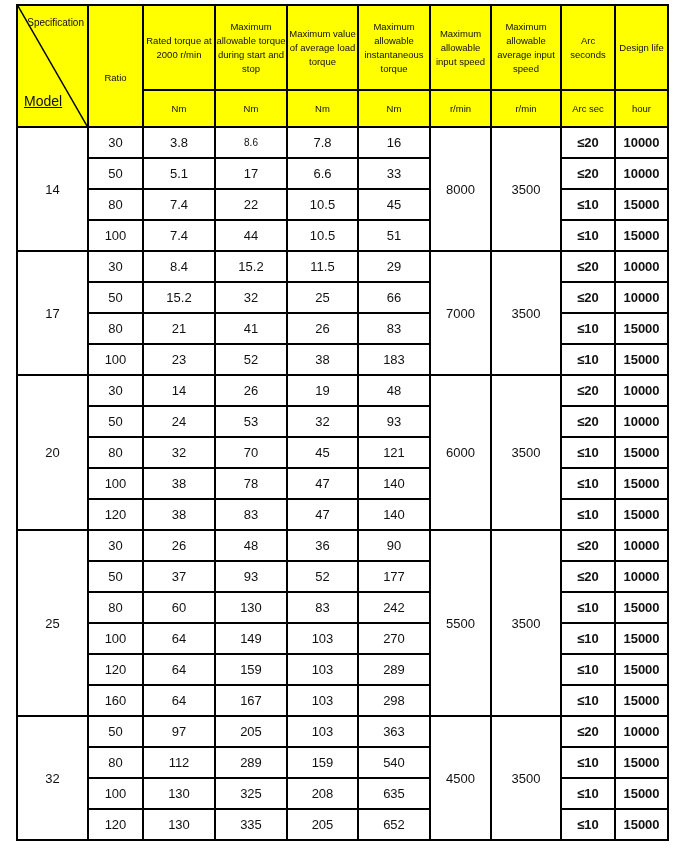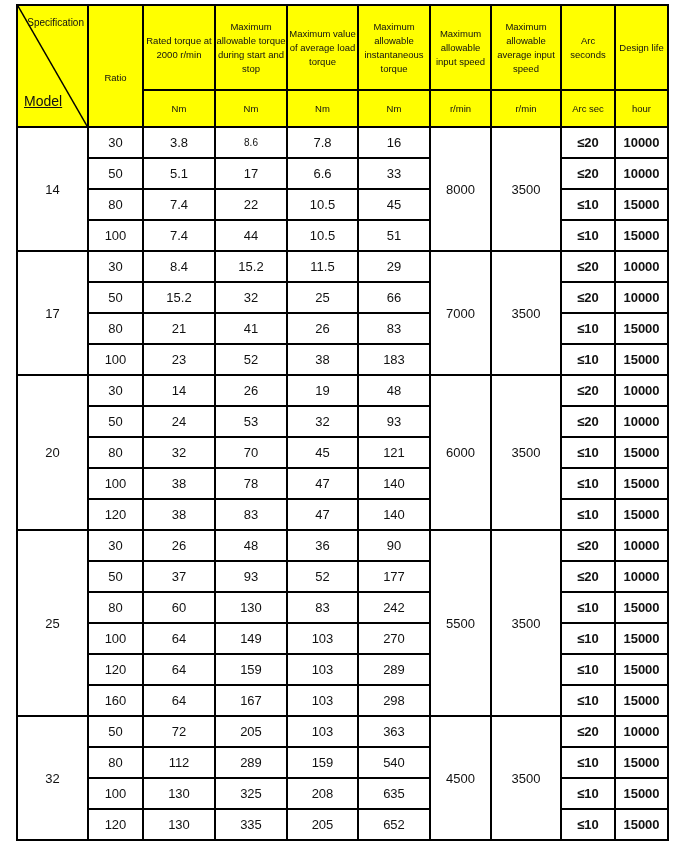--- a/index.html
+++ b/index.html
@@ -255,21 +255,21 @@
         <td>64</td>
         <td>167</td>
         <td>103</td>
         <td>298</td>
         <td class="arc">≤10</td>
         <td class="life">15000</td>
       </tr>
       <tr>
         <td rowspan="4">32</td>
         <td>50</td>
-        <td>72</td>
+        <td>97</td>
         <td>205</td>
         <td>103</td>
         <td>363</td>
         <td rowspan="4">4500</td>
         <td rowspan="4">3500</td>
         <td class="arc">≤20</td>
         <td class="life">10000</td>
       </tr>
       <tr>
         <td>80</td>

